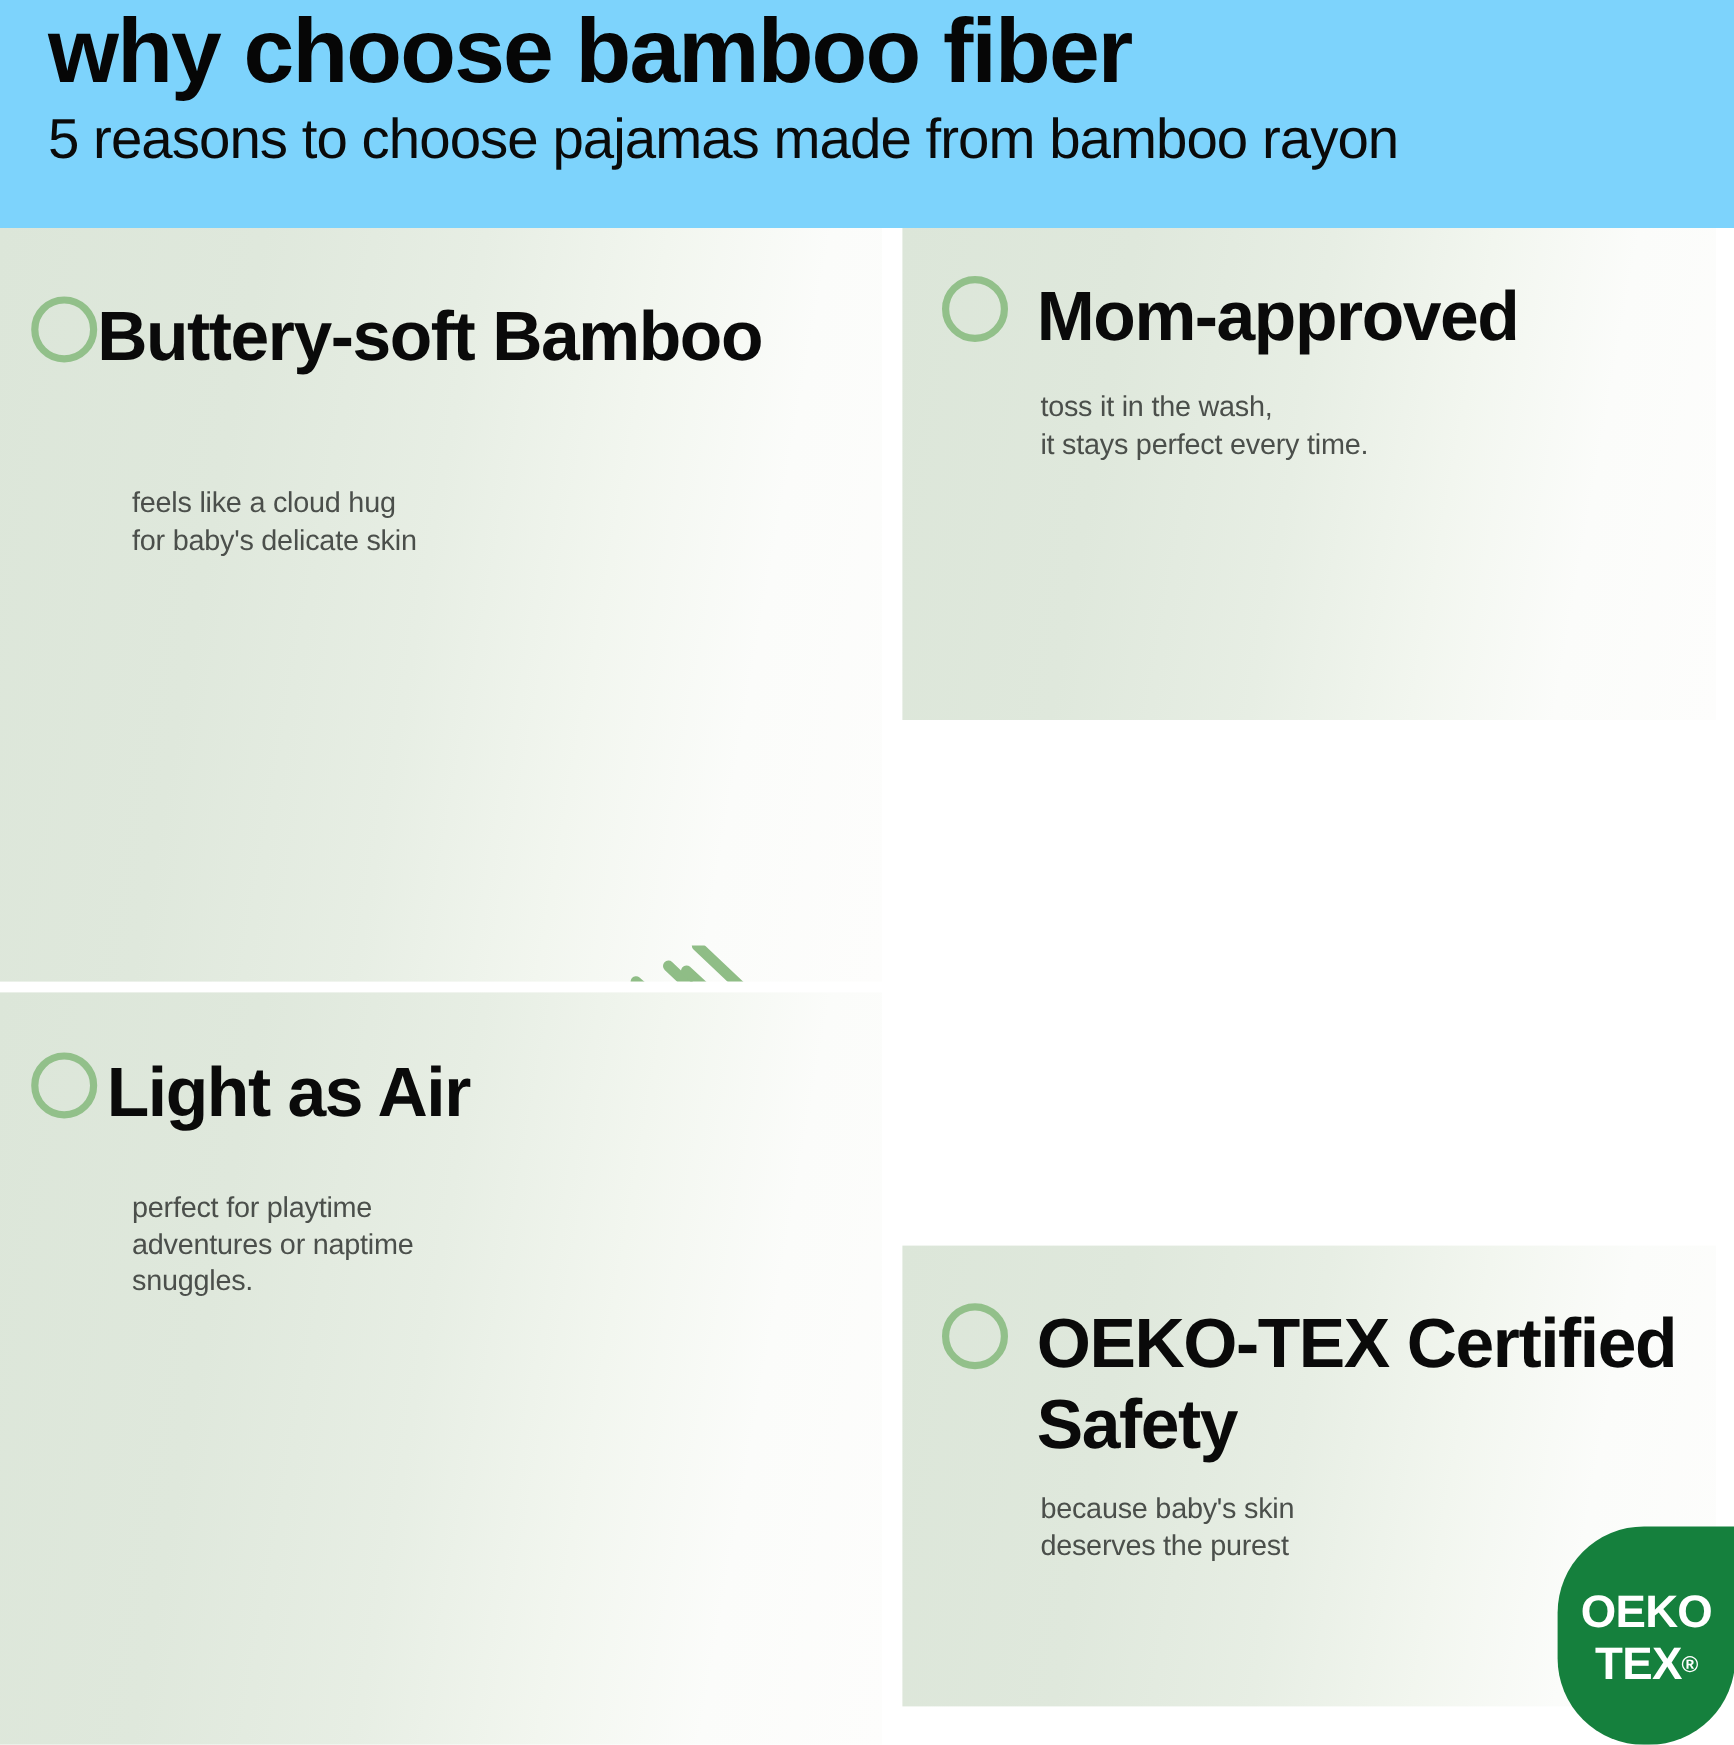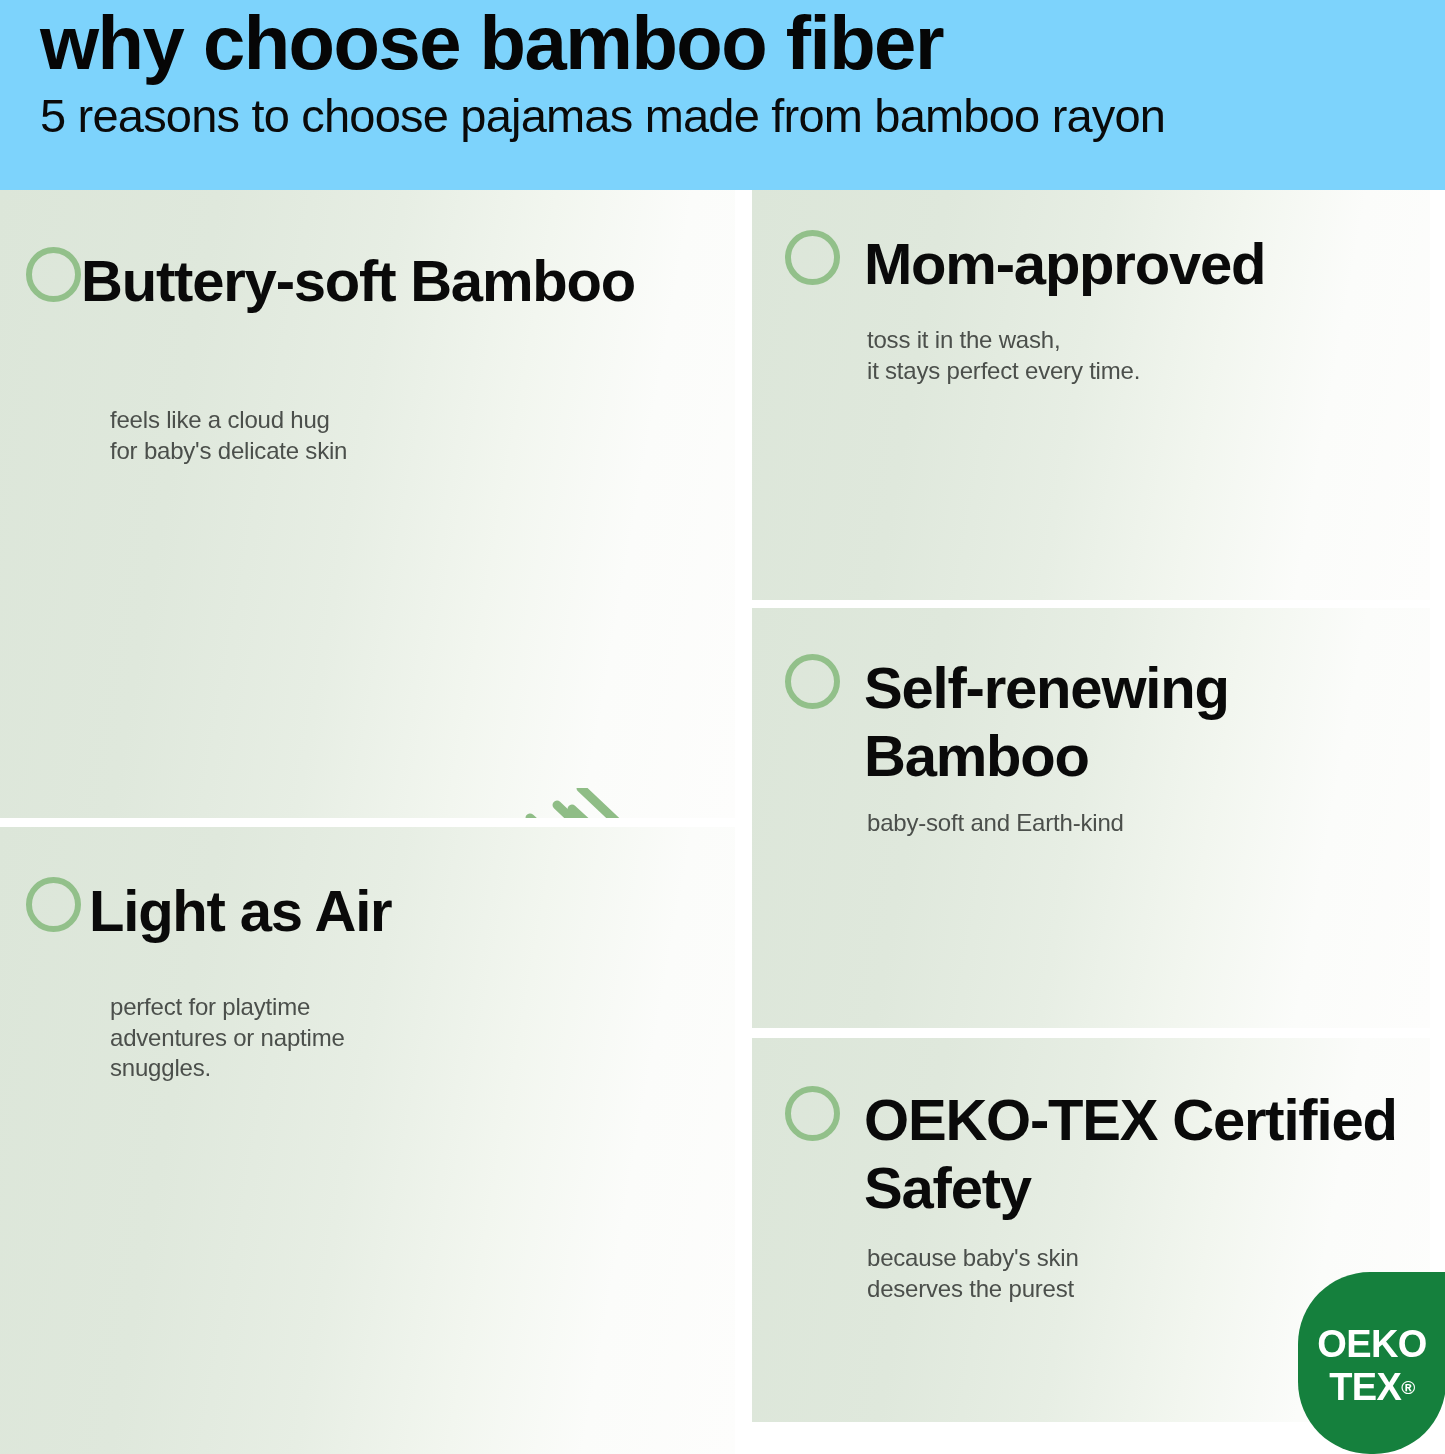--- a/index.html
+++ b/index.html
@@ -181,29 +181,20 @@
     <div class="card card-mom">
       <div class="head-row">
         <div class="bullet"></div>
         <div class="card-title">Mom-approved</div>
       </div>
       <div class="card-body">toss it in the wash,
 it stays perfect every time.</div>
 
     </div>
 
-    <div class="card card-self">
-      <div class="head-row">
-        <div class="bullet"></div>
-        <div class="card-title">Self-renewing
-Bamboo</div>
-      </div>
-      <div class="card-body">baby-soft and Earth-kind</div>
-
-    </div>
 
     <div class="card card-oeko">
       <div class="head-row">
         <div class="bullet"></div>
         <div class="card-title">OEKO-TEX
 Certified Safety</div>
       </div>
       <div class="card-body">because baby's skin
 deserves the purest</div>
     </div>

